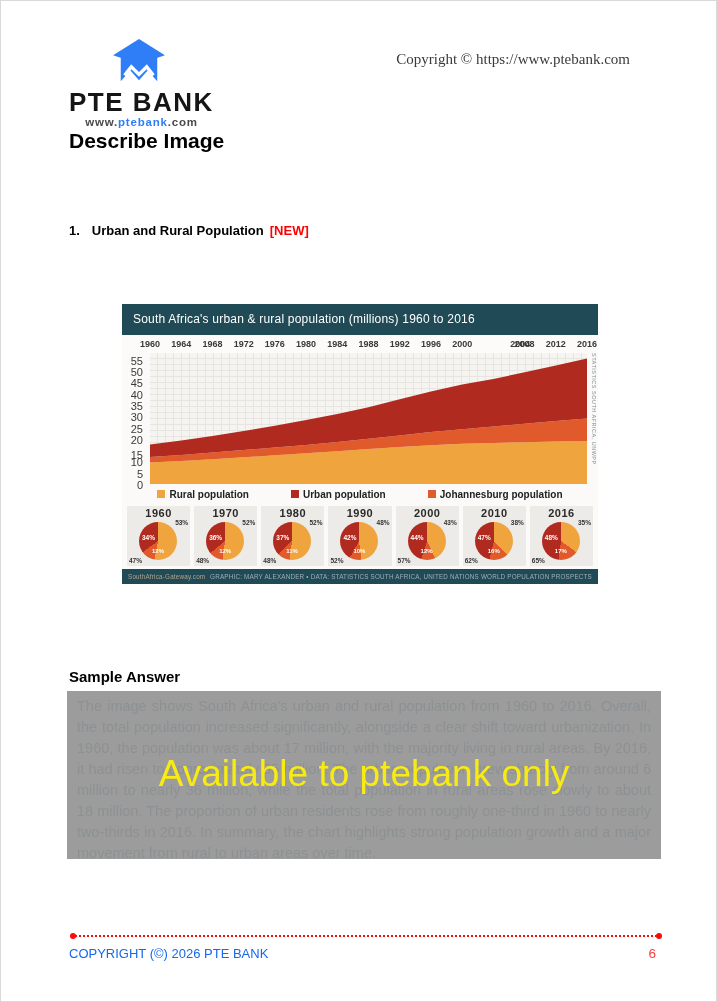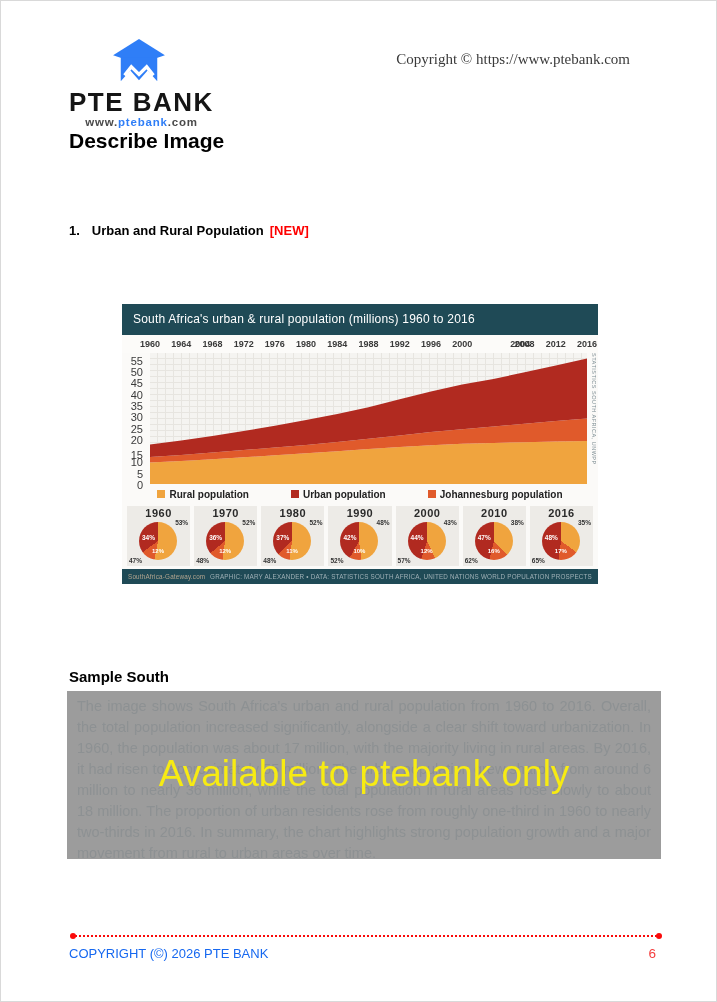--- a/index.html
+++ b/index.html
@@ -200,21 +200,21 @@
           <span class="pie-lbl inside lbl-jhb">17%</span>
           <span class="pie-lbl lbl-total">65%</span>
         </div>
       </div>
     <div id="chart-footer">
       <span class="src">SouthAfrica-Gateway.com</span>
       <span class="credit">GRAPHIC: MARY ALEXANDER • DATA: STATISTICS SOUTH AFRICA, UNITED NATIONS WORLD POPULATION PROSPECTS</span>
     </div>
   </div>
 
-  <div id="sample-heading">Sample South</div>
+  <div id="sample-heading">Sample Answer</div>
   <div id="answer-box">
     <div id="answer-text">The image shows South Africa's urban and rural population from 1960 to 2016. Overall, the total population increased significantly, alongside a clear shift toward urbanization. In 1960, the population was about 17 million, with the majority living in rural areas. By 2016, it had risen to approximately 55 million. The urban population grew sharply from around 6 million to nearly 36 million, while the total population in rural areas rose slowly to about 18 million. The proportion of urban residents rose from roughly one-third in 1960 to nearly two-thirds in 2016. In summary, the chart highlights strong population growth and a major movement from rural to urban areas over time.</div>
     <div id="answer-overlay">Available to ptebank only</div>
   </div>
 
   <div id="footer-line"></div>
   <div id="footer-copyright">COPYRIGHT (©) 2026 PTE BANK</div>
   <div id="footer-page">6</div>
 
 </div>

